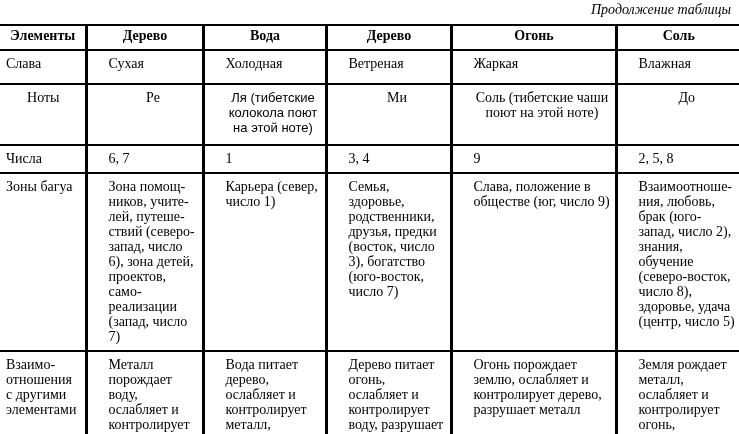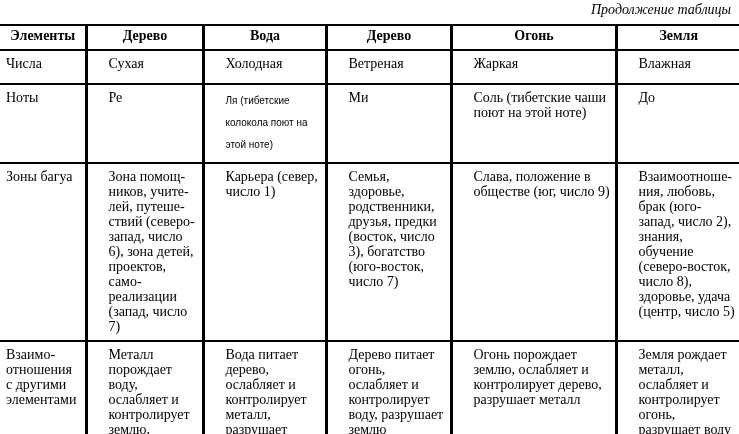--- a/index.html
+++ b/index.html
@@ -8,23 +8,23 @@
   .caption { position:absolute; right:8px; top:2px; font-style:italic; font-size:14px;margin-left:24px; }
   table { position:absolute; left:0; top:24px; border-collapse:collapse; width:739px; table-layout:fixed; }
   th, td { padding:1px 4px 2px 5px; vertical-align:top; font-size:14px; line-height:15px; text-align:left; }
   th { font-weight:bold; text-align:center; height:19px; padding-top:2px; }
   thead tr { border-top:2px solid #000; border-bottom:2px solid #000; }
   tbody tr { border-bottom:2px solid #000; }
   tbody tr.last { border-bottom:none; }
   th + th, td + td { border-left:3px solid #000; }
   td { padding-top:5px; padding-bottom:6px;padding-left:21px; }
   td.first { padding-left:6px; }
-  .sans { font-family:"Liberation Sans","DejaVu Sans",sans-serif; font-size:10px; line-height:22px; }
+  .sans { font-family:"Liberation Sans","DejaVu Sans",sans-serif; font-size:13px; line-height:15px; }
   tr.r-weather td { height:21px; }
-  tr.r-notes td { height:48px; }
+  tr.r-notes td { height:48px;text-align:center; }
   tr.r-numbers td { height:15px; }
   tr.r-bagua td { height:160px;margin-left:12px; }
   tr.r-rel td { height:100px; }
 </style>
 </head>
 <body>
 
 <div class="caption">Продолжение таблицы</div>
 
 <table>
@@ -36,39 +36,47 @@
     <col style="width:165px">
     <col style="width:123px">
   </colgroup>
   <thead>
     <tr>
       <th>Элементы</th>
       <th>Дерево</th>
       <th>Вода</th>
       <th>Дерево</th>
       <th>Огонь</th>
-      <th>Земля</th>
+      <th>Соль</th>
     </tr>
   </thead>
   <tbody>
     <tr class="r-weather">
-      <td class="first">Числа</td>
+      <td class="first">Слава</td>
       <td>Сухая</td>
       <td>Холодная</td>
       <td>Ветреная</td>
       <td>Жаркая</td>
       <td>Влажная</td>
     </tr>
     <tr class="r-notes">
       <td class="first">Ноты</td>
       <td>Ре</td>
       <td class="sans">Ля (тибетские колокола поют на этой ноте)</td>
       <td>Ми</td>
       <td>Соль (тибетские чаши поют на этой ноте)</td>
       <td>До</td>
+    </tr>
+    <tr class="r-numbers">
+      <td class="first">Числа</td>
+      <td>6, 7</td>
+      <td>1</td>
+      <td>3, 4</td>
+      <td>9</td>
+      <td>2, 5, 8</td>
     </tr>
     <tr class="r-bagua">
       <td class="first">Зоны багуа</td>
       <td>Зона помощ-ников, учите-лей, путеше-ствий (северо-запад, число 6), зона детей, проектов, само-реализации (запад, число 7)</td>
       <td>Карьера (север, число 1)</td>
       <td>Семья, здоровье, родственники, друзья, предки (восток, число 3), богатство (юго-восток, число 7)</td>
       <td>Слава, положение в обществе (юг, число 9)</td>
       <td>Взаимоотноше-ния, любовь, брак (юго-запад, число 2), знания, обучение (северо-восток, число 8), здоровье, удача (центр, число 5)</td>
     </tr>
     <tr class="r-rel last">

